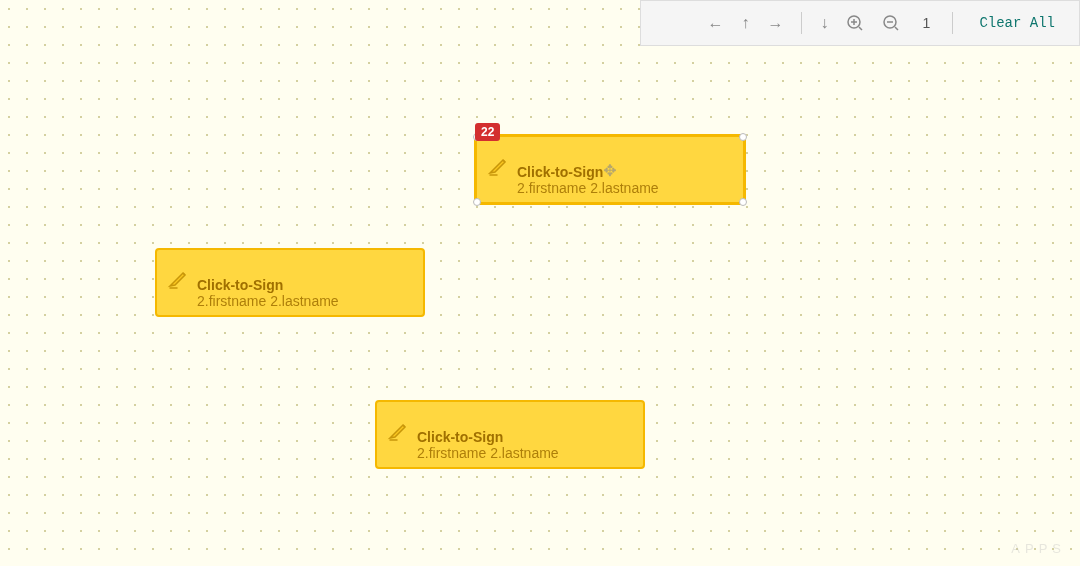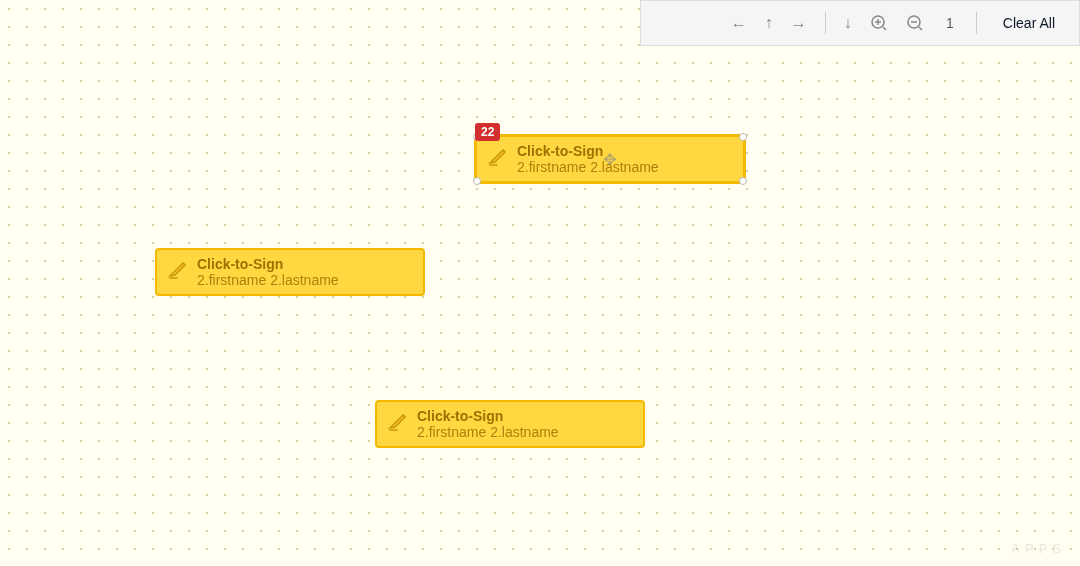--- a/index.html
+++ b/index.html
@@ -56,25 +56,26 @@
 
     .toolbar-page-num {
       font-size: 14px;
       color: #555;
       min-width: 16px;
       text-align: center;
     }
 
     .toolbar-clear-all {
       font-size: 14px;
-      color: #0f172a;
+      color: #0f766e;
       cursor: pointer;
       font-weight: 500;
       padding: 4px 8px;
       border-radius: 3px;
+      font-family: Liberation Mono, monospace;
     }
 
     
     .sign-field {
       position: absolute;
       display: flex;
       align-items: center;
       background: #ffd740;
       border: 2px solid #f5b800;
       border-radius: 4px;
@@ -97,20 +98,21 @@
 
     .sign-field-text {
       display: flex;
       flex-direction: column;
     }
 
     .sign-field-title {
       font-size: 14px;
       font-weight: bold;
       color: #a07000;
+      margin-top: 21px;
     }
 
     .sign-field-subtitle {
       font-size: 14px;
       color: #a07000;
       opacity: 0.85;
     }
 
     
     .badge {

